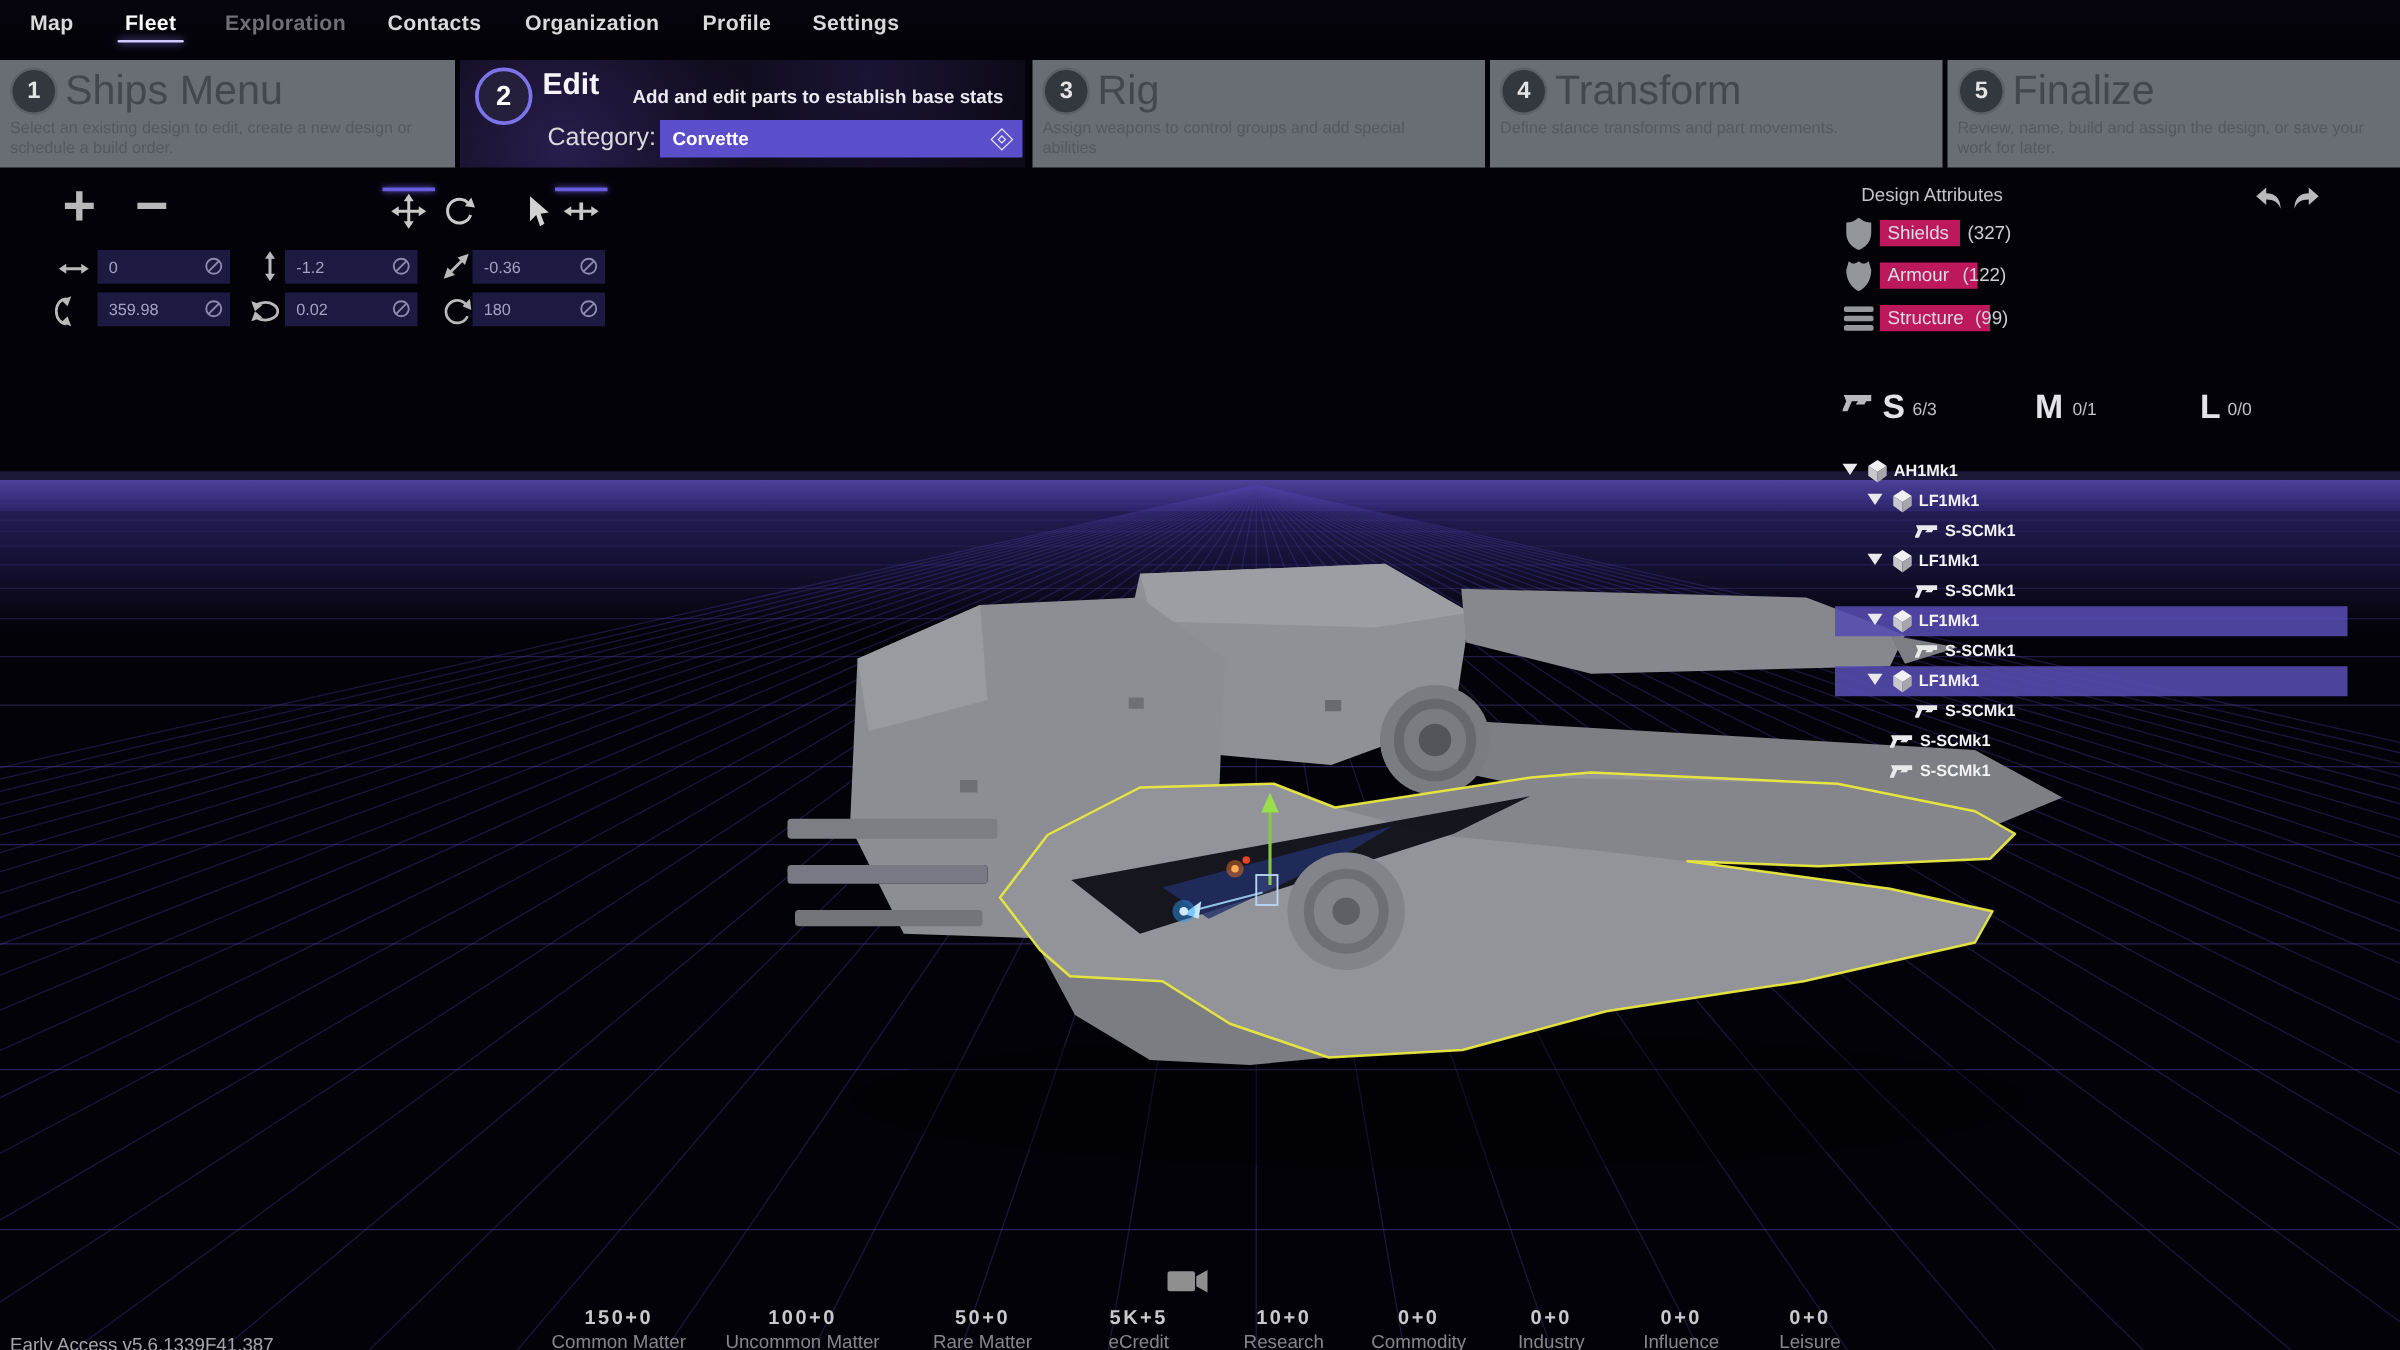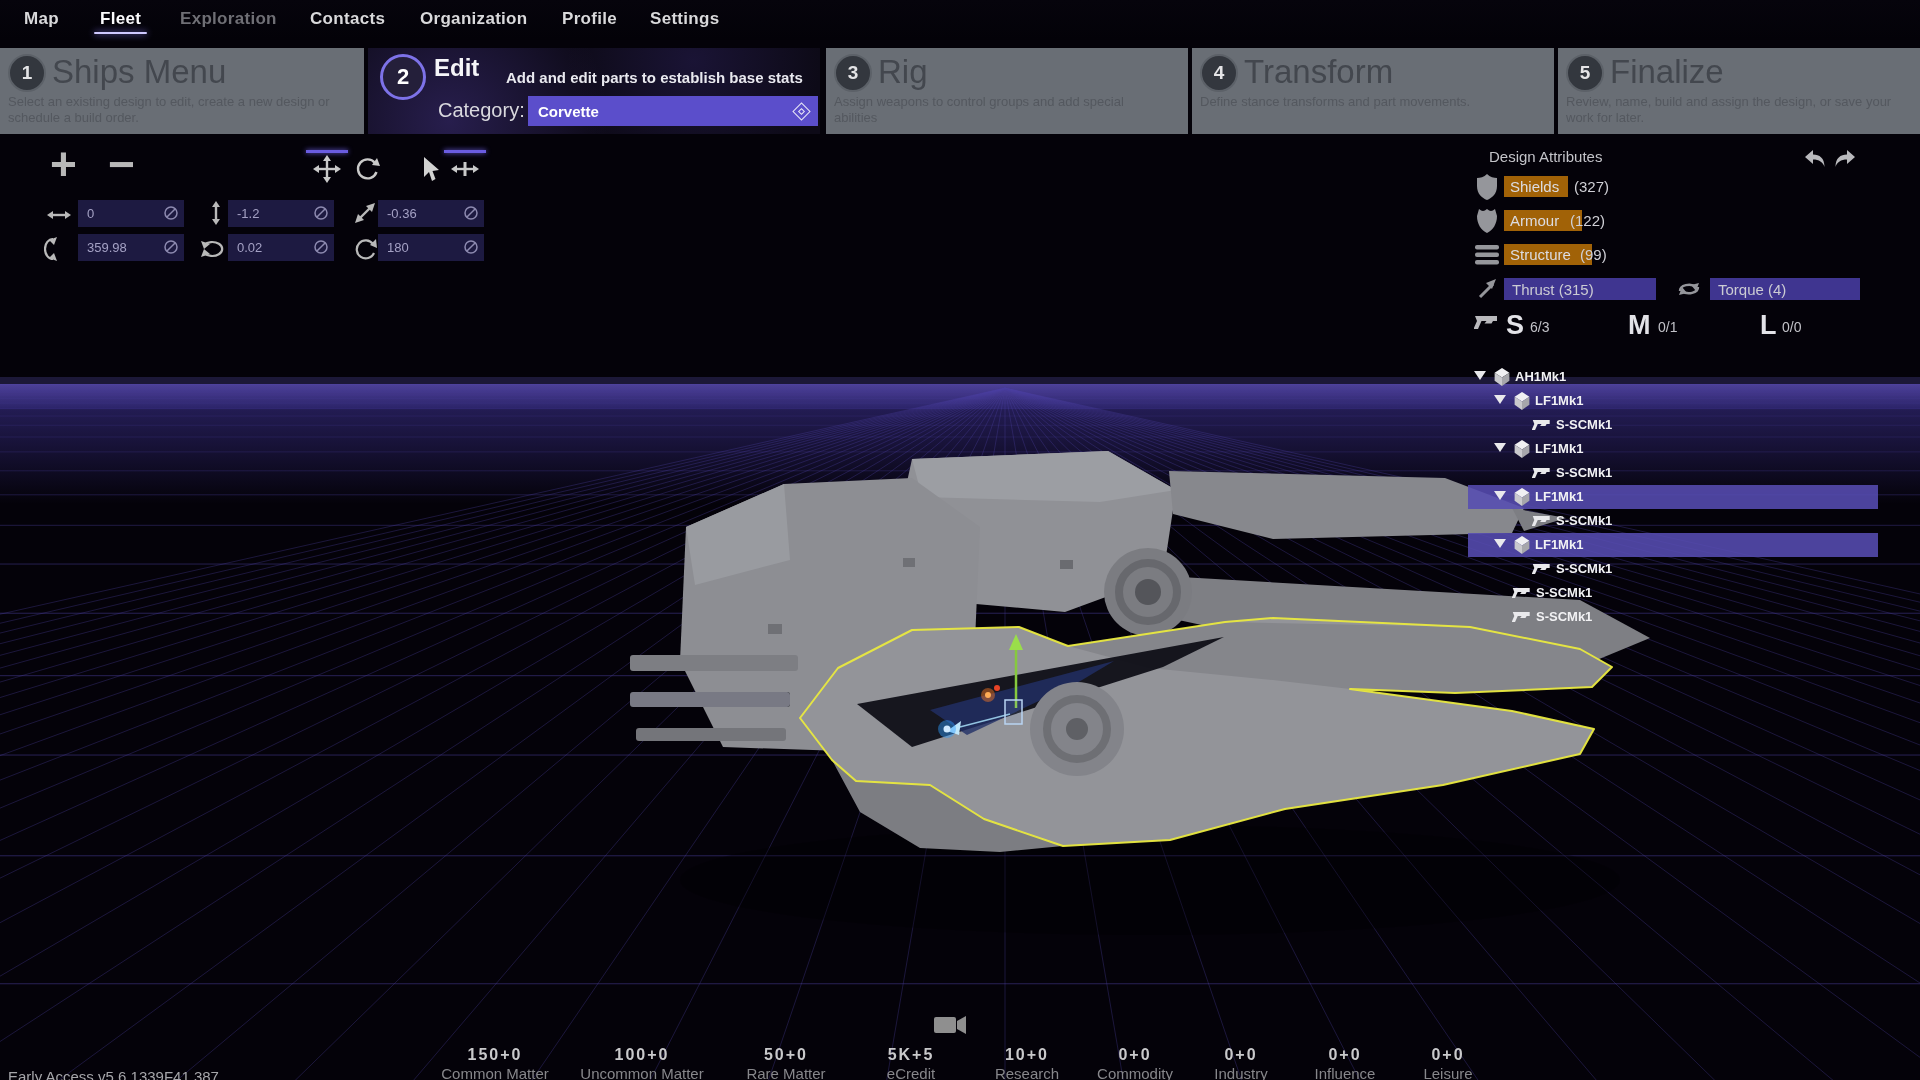--- a/index.html
+++ b/index.html
@@ -45,21 +45,21 @@
   .toolsel{position:absolute;top:8px;height:3px;width:42px;background:#6a5ce0;box-shadow:0 0 5px #6a5ce0;}
   .tfield{position:absolute;width:106px;height:27px;background:rgba(32,28,70,.92);}
   .tfield .val{position:absolute;left:9px;top:6px;font-size:13px;color:#a4a1c4;}
   .tfield svg{position:absolute;right:5px;top:5px;cursor:pointer;}
   .axico{position:absolute;width:26px;height:26px;}
   
   #dpanel{position:absolute;left:1460px;top:142px;width:460px;height:220px;z-index:10;color:#c6c6cb;}
   #dtitle{position:absolute;left:29px;top:6px;font-size:15px;color:#c3c3c8;}
   .histbtn{position:absolute;top:6px;width:26px;height:22px;cursor:pointer;}
   .attrow{position:absolute;left:12px;height:24px;}
-  .chip{position:absolute;top:0;height:21px;background:#a16207;}
+  .chip{position:absolute;top:0;height:21px;background:#be185d;}
   .chiptext{position:absolute;left:6px;top:2px;font-size:15px;color:#dcdce2;white-space:nowrap;}
   .attcount{position:absolute;top:2px;font-size:15px;color:#cfcfd5;}
   .bar{position:absolute;top:0;height:22px;background:#3f3590;cursor:pointer;}
   .bartext{position:absolute;left:8px;top:3px;font-size:15px;color:#cbcbd3;white-space:nowrap;}
   .wletter{position:absolute;top:0;font-size:27px;font-weight:bold;color:#e3e3e8;}
   .wvalue{position:absolute;top:9px;font-size:14px;color:#c2c2c8;}
   
   #ptree{position:absolute;left:0;top:0;width:1920px;height:0;z-index:10;}
   .trow{position:absolute;left:1468px;width:410px;height:24px;cursor:pointer;}
   .trow.sel{background:rgba(86,76,178,.88);}
@@ -413,38 +413,20 @@
         <rect x="0" y="0" width="24" height="4.5" rx="2" fill="#95969b"></rect>
         <rect x="0" y="7.5" width="24" height="4.5" rx="2" fill="#95969b"></rect>
         <rect x="0" y="15" width="24" height="4.5" rx="2" fill="#95969b"></rect>
       </svg>
       <div class="chip" style="left:32px;width:88px">
         <span class="chiptext">Structure</span>
       </div>
       <span class="attcount" style="left:108px">(99)</span>
     </div>
 
-    <div class="attrow" style="top:136px;width:440px">
-      <svg width="22" height="22" viewBox="0 0 22 22" style="position:absolute;left:5px;top:0">
-        <line x1="3" y1="19" x2="16" y2="6" stroke="#95969b" stroke-width="3"></line>
-        <polygon points="19,1 9,5 15,11" fill="#95969b"></polygon>
-      </svg>
-      <div class="bar" style="left:32px;width:152px">
-        <span class="bartext">Thrust (315)</span>
-      </div>
-      <svg width="24" height="18" viewBox="0 0 24 18" style="position:absolute;left:205px;top:2px">
-        <path d="M3,11 A9,6 0 0 1 19,7" fill="none" stroke="#95969b" stroke-width="2.4"></path>
-        <polygon points="22,3 14,5 19,11" fill="#95969b"></polygon>
-        <path d="M21,7 A9,6 0 0 1 5,11" fill="none" stroke="#95969b" stroke-width="2.4"></path>
-        <polygon points="2,15 10,13 5,7" fill="#95969b"></polygon>
-      </svg>
-      <div class="bar" style="left:238px;width:150px">
-        <span class="bartext">Torque (4)</span>
-      </div>
-    </div>
 
     <div class="attrow" style="top:168px;width:440px">
       <svg width="26" height="16" viewBox="0 0 26 16" style="position:absolute;left:2px;top:5px">
         <path d="M1,1 h22 v5 h-4 l-1.5,2.5 h-7 l2,-2.5 h-5 l-3.5,8 h-4.5 l3.5,-8 z" fill="#b9b9bd"></path>
       </svg>
       <span class="wletter" style="left:34px">S</span>
       <span class="wvalue" style="left:58px">6/3</span>
       <span class="wletter" style="left:156px">M</span>
       <span class="wvalue" style="left:186px">0/1</span>
       <span class="wletter" style="left:288px">L</span>

